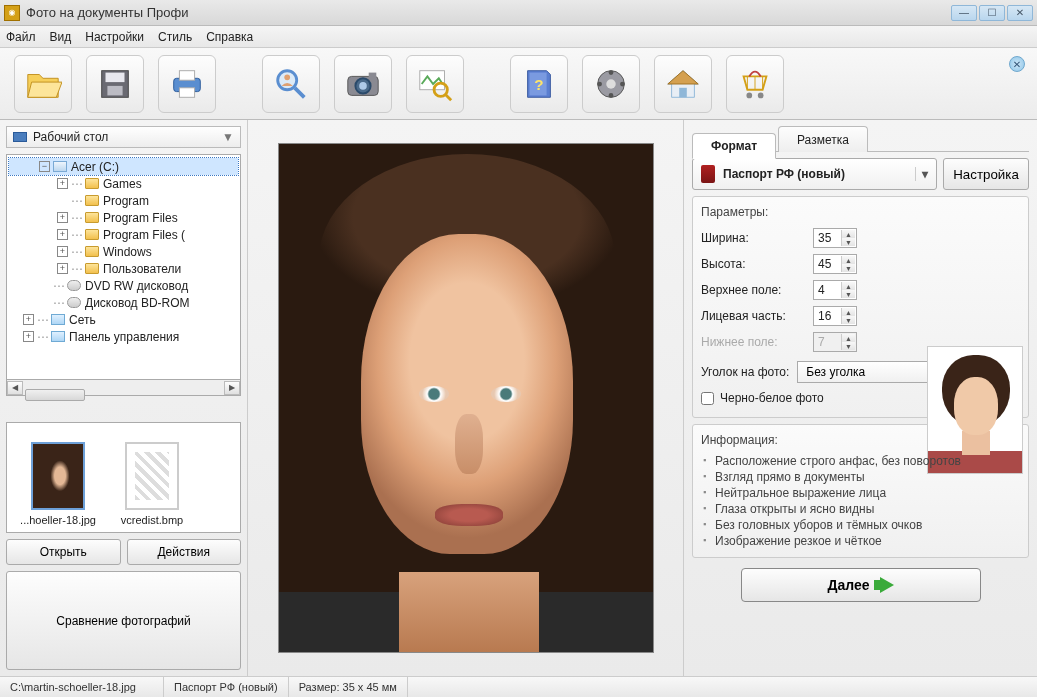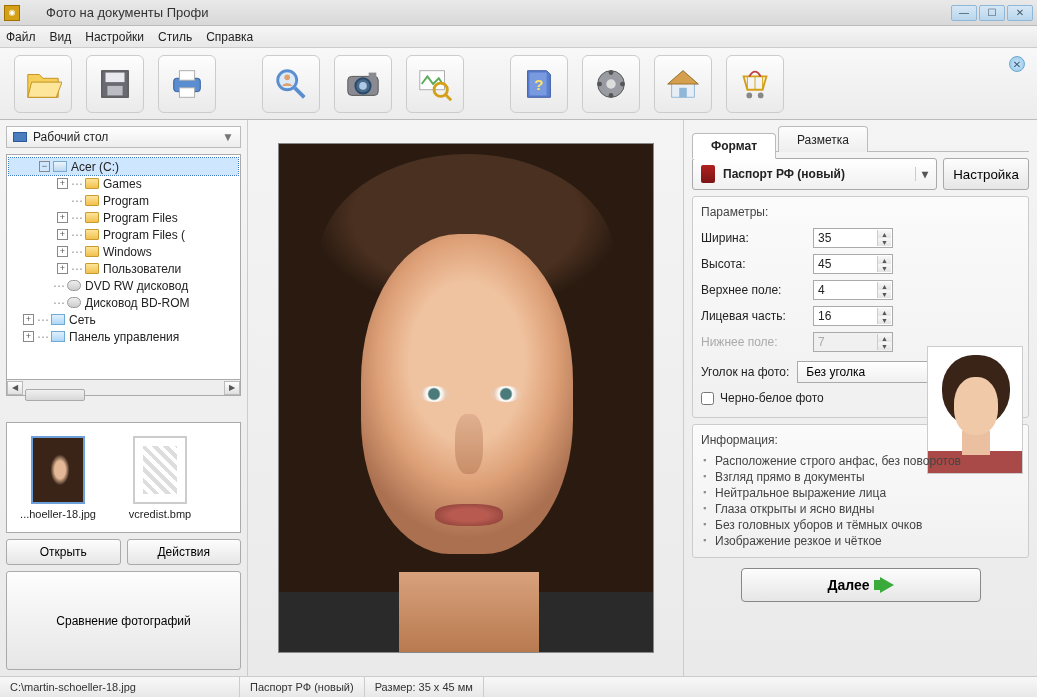--- a/index.html
+++ b/index.html
@@ -1,20 +1,20 @@
 <!DOCTYPE html>
 <html><head>
 <meta charset="utf-8">
 <style>
 * { box-sizing: border-box; margin: 0; padding: 0; }
 body { font-family: Tahoma, Arial, sans-serif; font-size: 12px; background: #e8e8e8; width: 1037px; height: 697px; overflow: hidden; color: #222; }
 
 .titlebar { height: 26px; background: linear-gradient(#e9e9e9,#d8d8d8); border-bottom: 1px solid #bbb; display: flex; align-items: center; padding: 0 4px; }
 .titlebar .appicon { width: 16px; height: 16px; background: #d4a017; border: 1px solid #a07000; margin-right: 6px; display:flex;align-items:center;justify-content:center;font-size:8px;color:#fff;}
-.titlebar .title { flex: 1; color: #333; font-size: 13px; margin-left: 20px; }
+.titlebar .title { flex: 1; color: #333; font-size: 13px; }
 .winbtns { display: flex; gap: 2px; }
 .winbtn { width: 26px; height: 16px; background: linear-gradient(#d6e7f5,#b9d6ee); border: 1px solid #8fb7d8; border-radius: 2px; display:flex; align-items:center; justify-content:center; font-size:10px; color:#456; cursor:pointer;}
 
 .menubar { height: 22px; background: linear-gradient(#f5f5f5,#e8e8e8); display: flex; align-items: center; padding: 0 6px; gap: 14px; border-bottom: 1px solid #ccc; text-align: center; }
 .menubar span { cursor: default; }
 
 .toolbar { height: 72px; background: linear-gradient(#f8f8f8,#ececec); border-bottom: 1px solid #bbb; display: flex; align-items: center; padding: 0 14px; gap: 14px; position:relative;}
 .tbtn { width: 58px; height: 58px; background: linear-gradient(#fdfdfd,#eaeaea); border: 1px solid #ccc; border-radius: 6px; display:flex; align-items:center; justify-content:center; cursor:pointer;}
 .tbtn svg { width: 38px; height: 38px; }
 .tgap { width: 18px; }
@@ -34,21 +34,21 @@
 .fldr{width:14px;height:11px;background:linear-gradient(#fde49a,#f2c04d);border:1px solid #c89b2e;border-radius:1px;margin-right:4px;flex-shrink:0;}
 .drvico{width:14px;height:11px;background:linear-gradient(#eef5fc,#bdd7ef);border:1px solid #7aa9d4;margin-right:4px;flex-shrink:0;}
 .dvdico{width:14px;height:11px;background:linear-gradient(#eee,#ccc);border:1px solid #999;border-radius:6px;margin-right:4px;flex-shrink:0;}
 .netico{width:14px;height:11px;background:linear-gradient(#dff0ff,#aed6f5);border:1px solid #6faad4;margin-right:4px;flex-shrink:0;}
 .sel{background:#cfe6ff;outline:1px dotted #3a78c4;}
 .hscroll{height:16px;background:#eee;border:1px solid #aaa;border-top:0;display:flex;align-items:center;}
 .hscroll .arr{width:16px;height:14px;background:linear-gradient(#fdfdfd,#e0e0e0);border:1px solid #bbb;display:flex;align-items:center;justify-content:center;font-size:8px;color:#555;}
 .hscroll .track{flex:1;position:relative;}
 .hscroll .thumb{position:absolute;left:2px;top:1px;width:60px;height:12px;background:linear-gradient(#f0f0f0,#d8d8d8);border:1px solid #aaa;border-radius:2px;}
 
-.thumbs { flex:1; background:#fff; border:1px solid #aaa; padding:6px; display:flex; gap:12px; align-items:center;margin-top:20px;}
+.thumbs { flex:1; background:#fff; border:1px solid #aaa; padding:6px; display:flex; gap:4px; align-items:flex-end;margin-top:20px;}
 .thumb { width:90px; display:flex; flex-direction:column; align-items:center; gap:4px;}
 .thimg { width:54px; height:68px; border:2px solid #6da0d8; background:#3a2418; position:relative; overflow:hidden;}
 .thimg .skin{position:absolute;left:10px;top:12px;width:34px;height:44px;background:radial-gradient(ellipse 40% 50% at 50% 45%, #e4b896 40%, #3a2418 70%);}
 .thumb.sec .thimg{border-color:#ccc;background:#fff;}
 .thumb.sec .thimg::after{content:"";position:absolute;inset:8px;background:repeating-linear-gradient(45deg,#ddd 0 4px,#fff 4px 8px);}
 .thlabel{font-size:11px;text-align:center;white-space:nowrap;overflow:hidden;text-overflow:ellipsis;width:100%;}
 
 .btnrow{display:flex;gap:6px;}
 .stdbtn{flex:1;height:26px;background:linear-gradient(#fdfdfd,#e6e6e6);border:1px solid #aaa;border-radius:3px;cursor:pointer;font-size:12px;}
 
@@ -72,21 +72,21 @@
 .formatsel{flex:1;height:32px;background:linear-gradient(#fff,#f0f0f0);border:1px solid #aaa;border-radius:3px;display:flex;align-items:center;padding:0 8px;gap:8px;font-weight:bold;}
 .formatsel .book{width:14px;height:18px;background:linear-gradient(#b02020,#7a1414);border-radius:2px;flex-shrink:0;}
 .formatsel .dd{margin-left:auto;border-left:1px solid #ccc;padding-left:6px;color:#555;}
 .cfgbtn{width:86px;background:linear-gradient(#fdfdfd,#e6e6e6);border:1px solid #aaa;border-radius:3px;cursor:pointer;}
 
 .section{border:1px solid #ccc;border-radius:3px;background:linear-gradient(#fbfbfb,#f0f0f0);padding:8px;}
 .sectitle{font-size:12px;color:#444;margin-bottom:6px;}
 .paramrow{display:flex;align-items:center;height:26px;gap:8px;}
 .paramlbl{width:104px;}
 .paramlbl.dis{color:#aaa;}
-.spinner{width:80px;height:20px;border:1px solid #aaa;background:#fff;display:flex;align-items:center;padding:0 4px;position:relative;}
+.spinner{width:44px;height:20px;border:1px solid #aaa;background:#fff;display:flex;align-items:center;padding:0 4px;position:relative;}
 .spinner.dis{background:#f0f0f0;color:#aaa;}
 .spinner .arrs{position:absolute;right:1px;top:1px;bottom:1px;width:14px;display:flex;flex-direction:column;}
 .spinner .arrs div{flex:1;background:linear-gradient(#f8f8f8,#e4e4e4);border-left:1px solid #ccc;display:flex;align-items:center;justify-content:center;font-size:7px;color:#555;}
 .preview{position:absolute;right:14px;top:226px;width:96px;height:128px;border:1px solid #ccc;background:#fff;overflow:hidden;}
 .preview .phair{position:absolute;left:14px;top:8px;width:68px;height:72px;background:#3a2418;border-radius:46% 46% 50% 50%;}
 .preview .pface{position:absolute;left:26px;top:30px;width:44px;height:58px;background:#f0c9a8;border-radius:46% 46% 44% 44%;}
 .preview .pneck{position:absolute;left:34px;bottom:18px;width:28px;height:24px;background:#ebc0a0;}
 .preview .pshrt{position:absolute;left:0;bottom:0;width:100%;height:22px;background:#aa4a48;}
 
 .cornerrow{display:flex;align-items:center;gap:8px;margin-top:6px;}
@@ -98,21 +98,21 @@
 .infolist li{padding:1px 0 1px 12px;position:relative;color:#444;}
 .infolist li::before{content:"▪";position:absolute;left:0;color:#888;font-size:9px;top:2px;}
 
 .nextrow{display:flex;justify-content:center;margin-top:4px;}
 .nextbtn{width:240px;height:34px;background:linear-gradient(#fdfdfd,#e6e6e6);border:1px solid #888;border-radius:4px;font-weight:bold;font-size:14px;display:flex;align-items:center;justify-content:center;gap:10px;cursor:pointer;}
 .arrow{width:0;height:0;border-top:8px solid transparent;border-bottom:8px solid transparent;border-left:14px solid #3aaa3a;position:relative;}
 .arrow::before{content:"";position:absolute;left:-20px;top:-5px;width:8px;height:10px;background:#3aaa3a;}
 
 .statusbar{height:21px;background:linear-gradient(#f8f8f8,#e8e8e8);border-top:1px solid #ccc;display:flex;align-items:center;font-size:11px;color:#333;}
 .statusbar .cell{padding:0 10px;border-right:1px solid #ccc;height:100%;display:flex;align-items:center;}
-.statusbar .cell:first-child{width:240px;}
+.statusbar .cell:first-child{width:164px;}
 </style>
 </head>
 <body>
 
 <div class="titlebar">
   <div class="appicon">◉</div>
   <div class="title">Фото на документы Профи</div>
   <div class="winbtns">
     <div class="winbtn">—</div>
     <div class="winbtn">☐</div>

